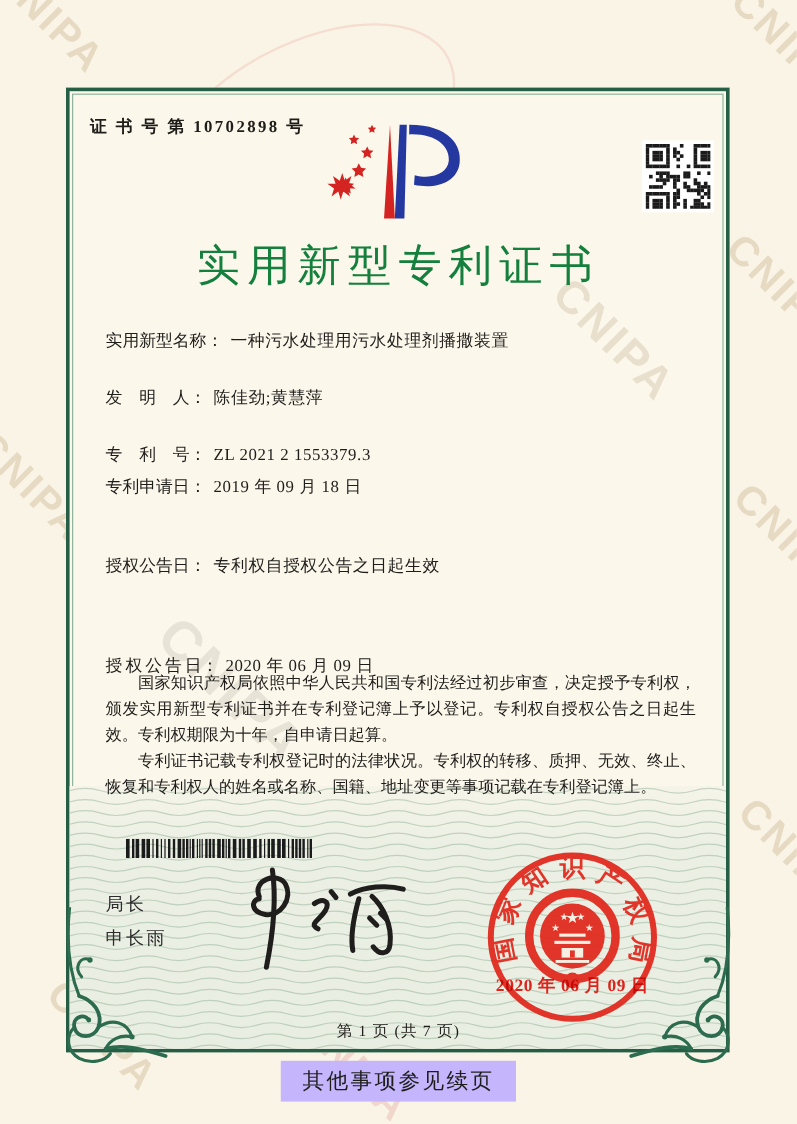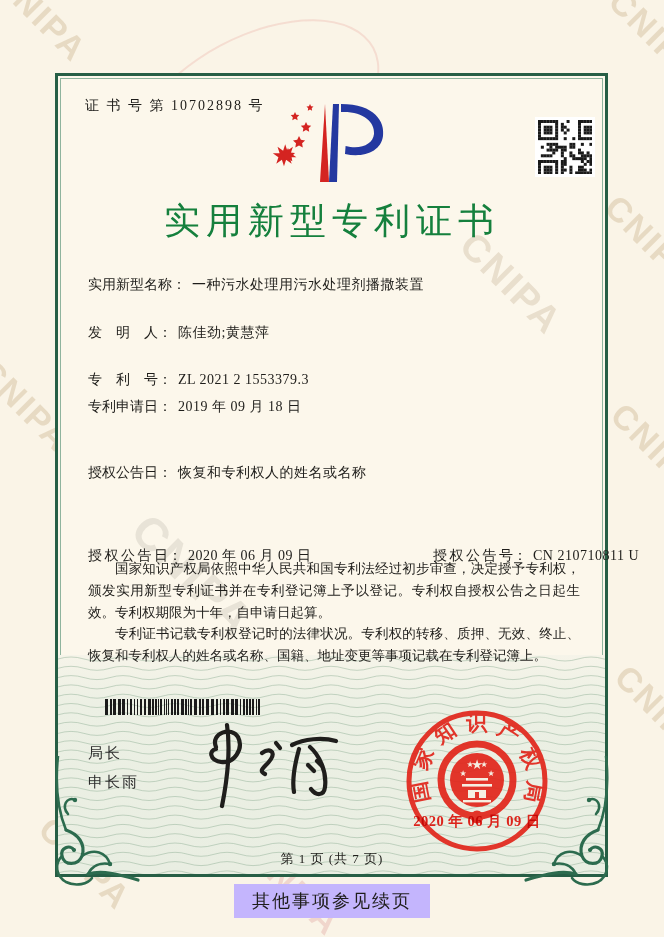--- a/index.html
+++ b/index.html
@@ -49,22 +49,22 @@
   
   .band {
     position:absolute; left:58px; top:655px; width:547px; height:219px;
     background:linear-gradient(#f6f4e9 0%, #ecf0e4 22%, #e9eee2 100%);
     z-index:2;
   }
   .band svg { display:block; }
   
   .content { position:absolute; inset:0; z-index:4; }
   .cert-no {
-    position:absolute; left:85px; top:97px;
-    font-size:14px; letter-spacing:2px;
+    position:absolute; left:75px; top:97px;
+    font-size:14px; letter-spacing:2px;font-weight:bold;
   }
   .logo { position:absolute; left:263px; top:96px; }
   .qr { position:absolute; left:535px; top:117px; background:#fff; padding:3px; }
   .title {
     position:absolute; left:0; right:0; top:197px;
     text-align:center;
     font-size:36px; letter-spacing:6px;
     color:#15803d;
   }
   .field-row { position:absolute; left:88px; font-size:14px; line-height:22px; }
@@ -401,27 +401,24 @@
   <div class="field-row" style="top:274px">
     <span class="lbl w6">实用新型名称</span><span class="colon">：</span><span class="val">一种污水处理用污水处理剂播撒装置</span>
   </div>
   <div class="field-row" style="top:369px">
     <span class="lbl">专利号</span><span class="colon">：</span><span class="val">ZL 2021 2 1553379.3</span>
   </div>
   <div class="field-row" style="top:396px">
     <span class="lbl">专利申请日</span><span class="colon">：</span><span class="val">2019 年 09 月 18 日</span>
   </div>
   <div class="field-row" style="top:462px">
-    <span class="lbl">授权公告日</span><span class="colon">：</span><span class="val">恢复和专利权人的姓名或名称</span>
+    <span class="lbl">授权公告日</span><span class="colon">：</span><span class="val">专利权自授权公告之日起生效</span>
   </div>
   <div class="field-row" style="top:545px; right:70px;">
     <span class="lbl w58">授权公告日</span><span class="colon">：</span><span class="val">2020 年 06 月 09 日</span>
-    <span class="grant-no-group">
-      <span class="lbl w58">授权公告号</span><span class="colon">：</span><span class="val">CN 210710811 U</span>
-    </span>
   </div>
 
   <div class="paras">
     <p>国家知识产权局依照中华人民共和国专利法经过初步审查，决定授予专利权，颁发实用新型专利证书并在专利登记簿上予以登记。专利权自授权公告之日起生效。专利权期限为十年，自申请日起算。</p>
     <p>专利证书记载专利权登记时的法律状况。专利权的转移、质押、无效、终止、恢复和专利权人的姓名或名称、国籍、地址变更等事项记载在专利登记簿上。</p>
   </div>
 
   <svg class="barcode" id="barcode" width="157" height="16">
       <rect x="0" y="0" width="3" height="16" fill="#1b1b1b"></rect>
       <rect x="5" y="0" width="2" height="16" fill="#1b1b1b"></rect>

